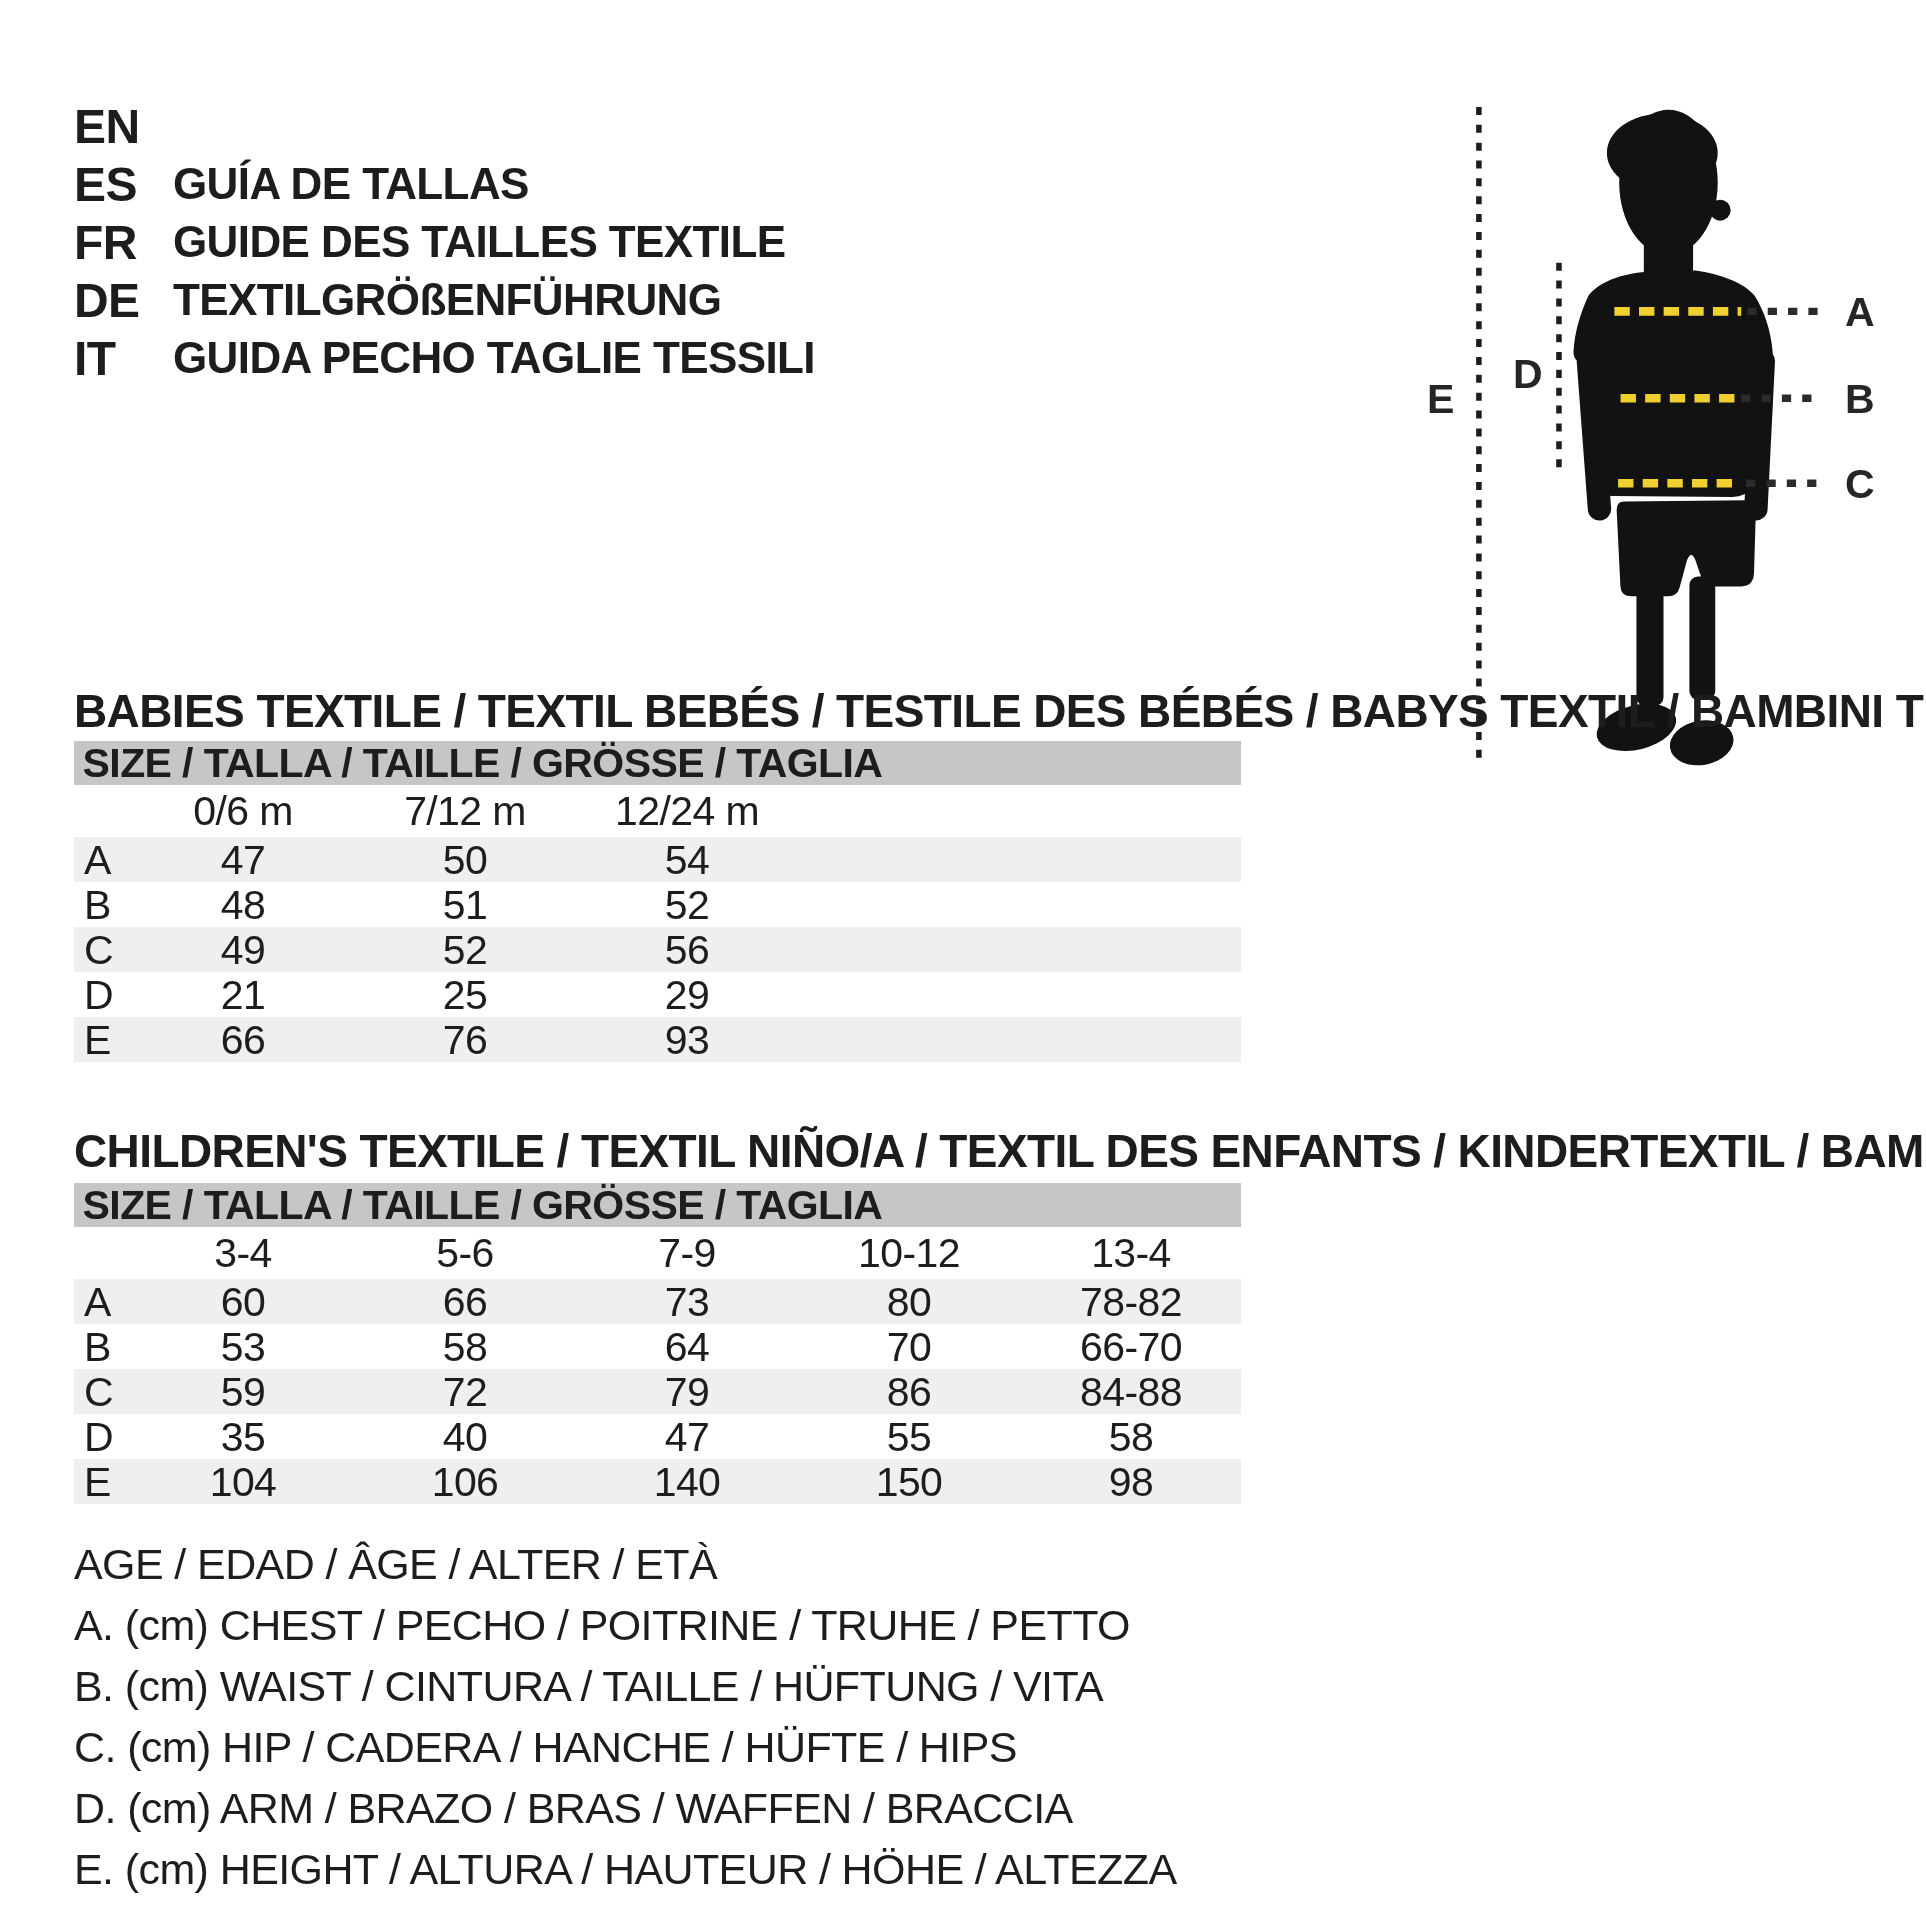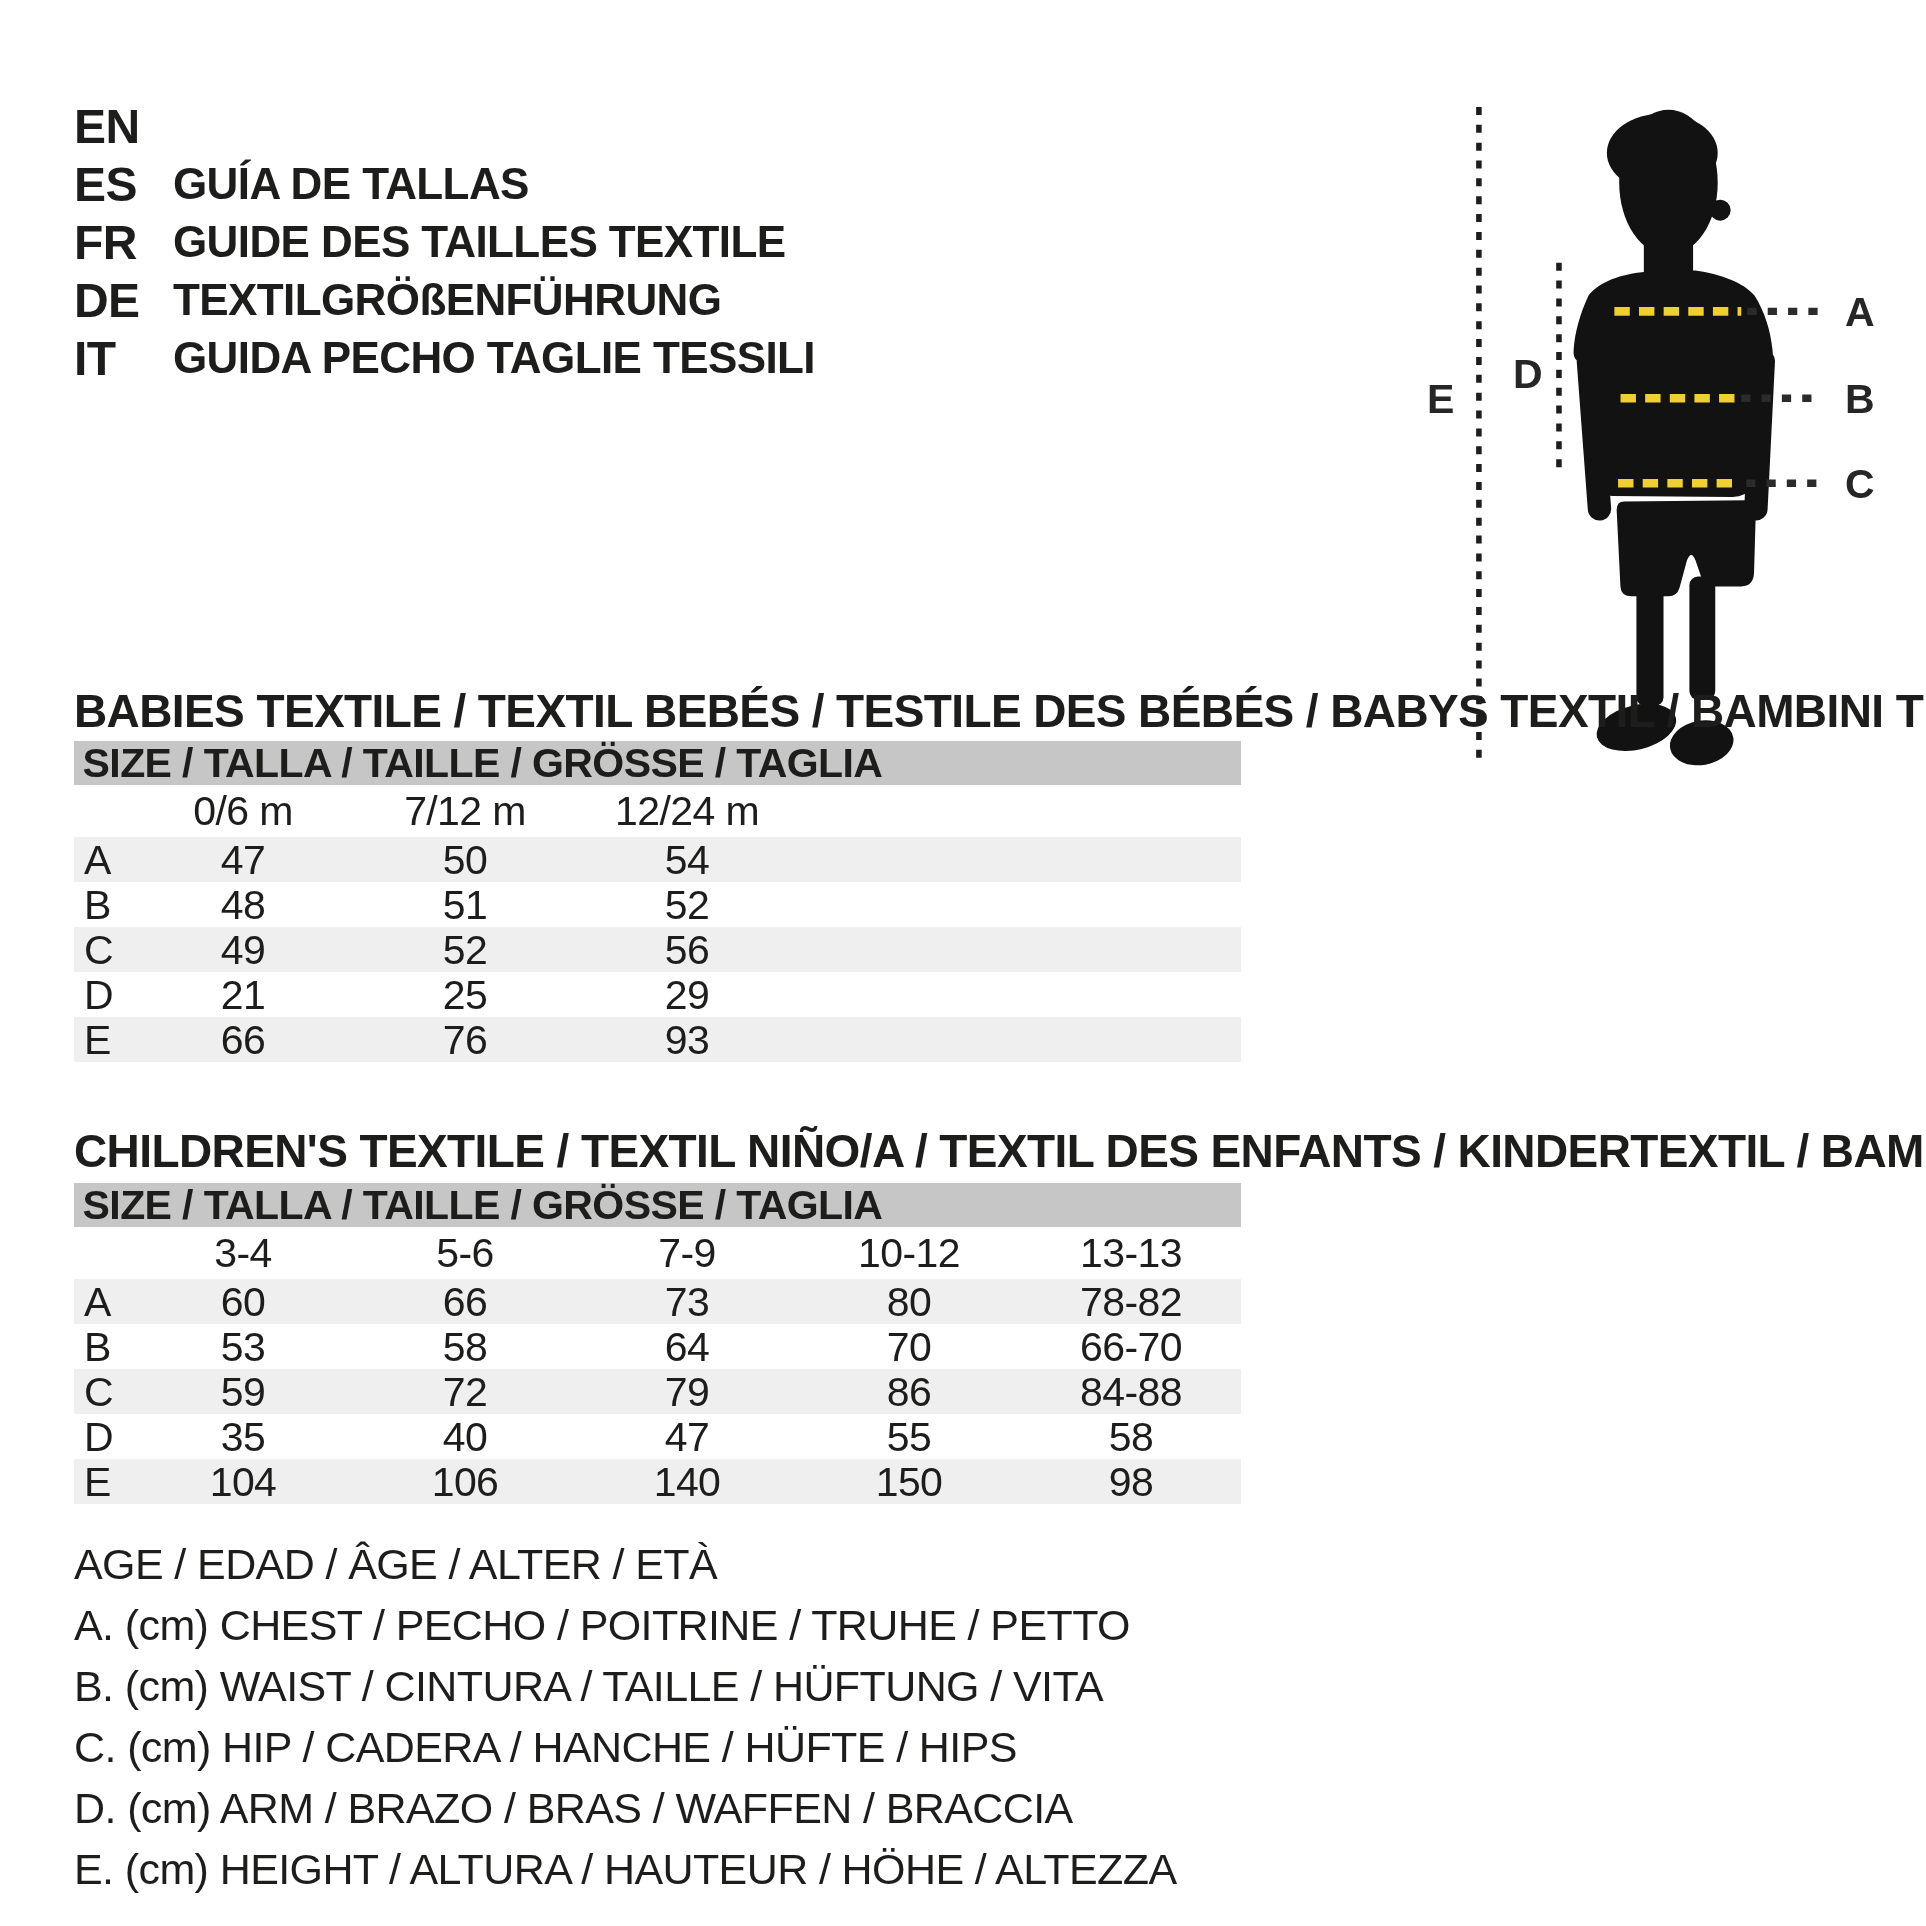--- a/index.html
+++ b/index.html
@@ -188,21 +188,21 @@
   <div class="size-table" id="children-table">
     <div class="size-bar">
       <span>SIZE / TALLA / TAILLE / GRÖSSE / TAGLIA</span>
     </div>
     <div class="cols-row">
       <div class="cell row-label"></div>
       <div class="cell">3-4</div>
       <div class="cell">5-6</div>
       <div class="cell">7-9</div>
       <div class="cell">10-12</div>
-      <div class="cell">13-13</div>
+      <div class="cell">13-4</div>
     </div>
     <div class="t-row stripe">
       <div class="cell row-label">A</div>
       <div class="cell">60</div>
       <div class="cell">66</div>
       <div class="cell">73</div>
       <div class="cell">80</div>
       <div class="cell">78-82</div>
     </div>
     <div class="t-row">

